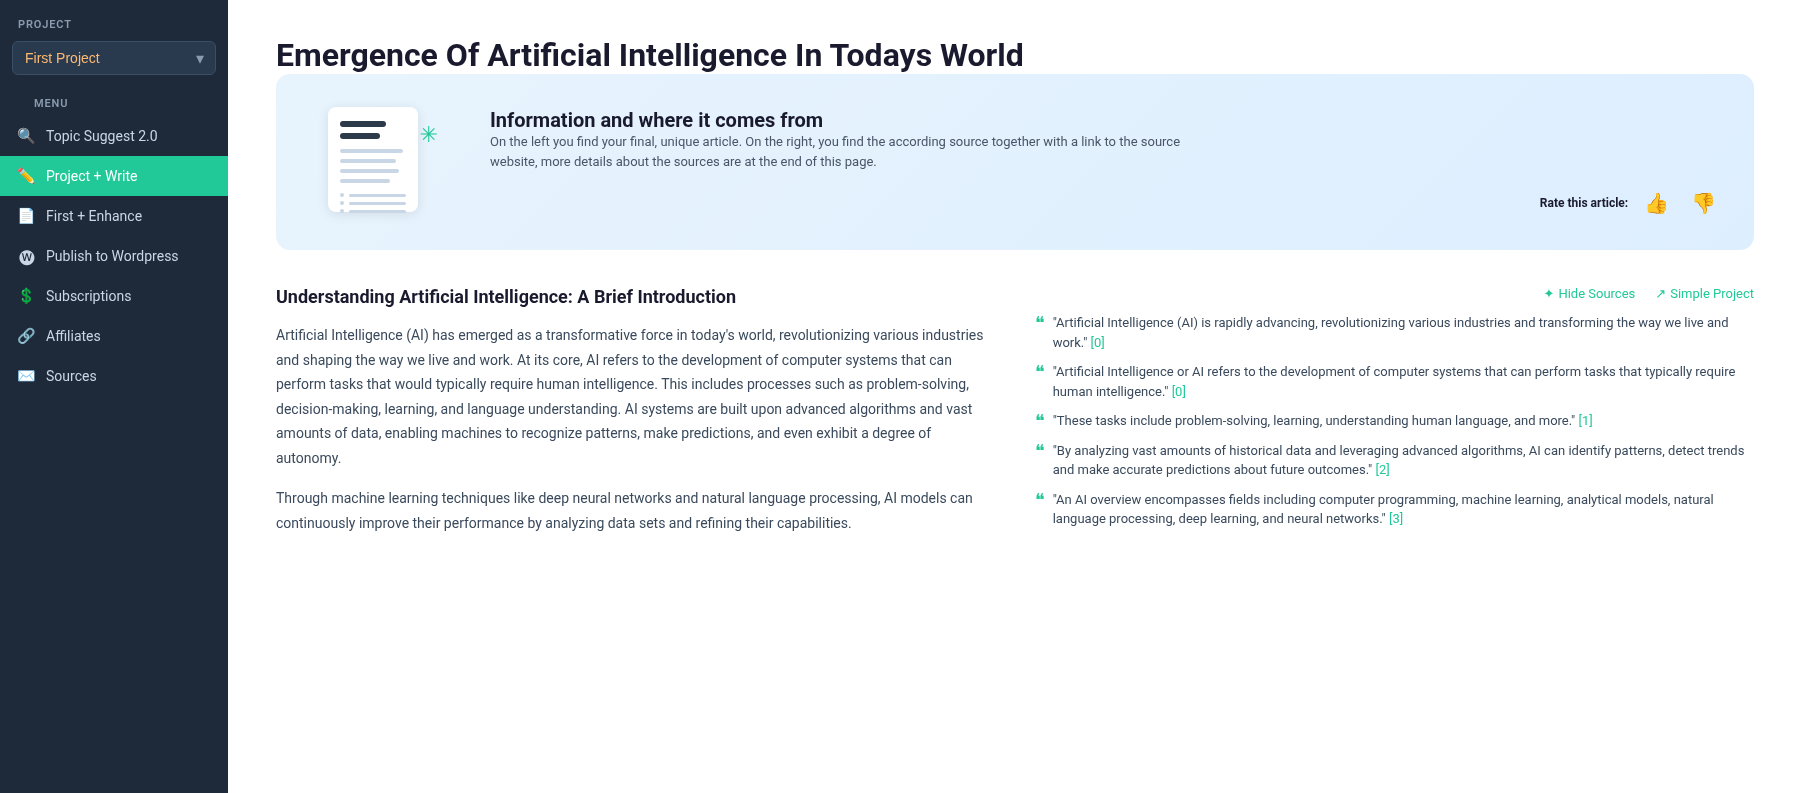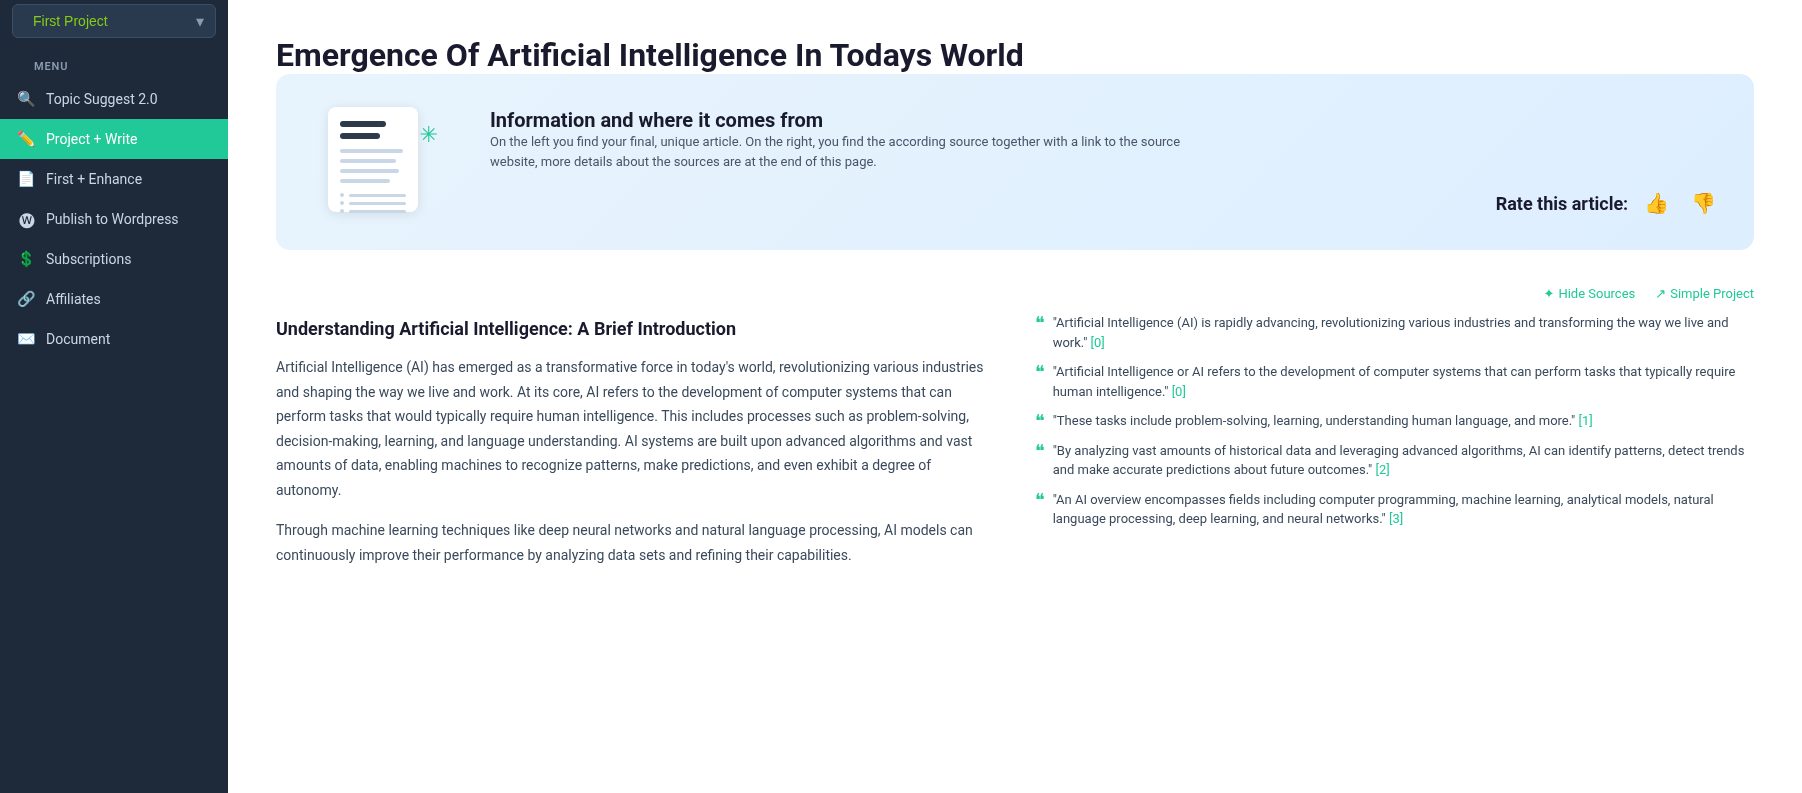--- a/index.html
+++ b/index.html
@@ -27,22 +27,22 @@
     }
     .project-select-wrapper {
       position: relative;
       margin: 4px 12px 8px;
     }
     .project-select-wrapper select {
       width: 100%;
       background: #2a3a4e;
       border: 1px solid #3a4e66;
       border-radius: 6px;
-      color: #84cc16;
-      padding: 8px 20px;
+      color: #fdba74;
+      padding: 8px 12px;
       font-size: 14px;
       appearance: none;
       cursor: pointer;
     }
     .project-select-wrapper::after {
       content: '▾';
       position: absolute;
       right: 12px;
       top: 50%;
       transform: translateY(-50%);
@@ -173,21 +173,21 @@
       max-width: 700px;
     }
     .rate-row {
       display: flex;
       align-items: center;
       justify-content: flex-end;
       gap: 10px;
       margin-top: 16px;
     }
     .rate-label {
-      font-size: 18px;
+      font-size: 12px;
       font-weight: 700;
       color: #1a1a2e;
     }
     .rate-btn {
       background: none;
       border: none;
       cursor: pointer;
       font-size: 20px;
       padding: 2px 6px;
     }
@@ -200,21 +200,20 @@
       grid-template-columns: 1fr 1fr;
       gap: 40px;
       align-items: start;
     }
     .article-left {}
     .section-heading {
       font-size: 18px;
       font-weight: 700;
       color: #1a1a2e;
       margin-bottom: 16px;
-      margin-top: 32px;
     }
     .article-paragraph {
       font-size: 14px;
       color: #3a4a5c;
       line-height: 1.75;
       margin-bottom: 16px;
     }
 
     
     .article-right {}
@@ -252,20 +251,21 @@
     .source-ref {
       color: #20c997;
       cursor: pointer;
     }
     .source-gap { margin-top: 10px; }
   </style>
 </head>
 <body>
 
 <nav class="sidebar">
+  <div class="sidebar-section-label">Project</div>
   <div class="project-select-wrapper">
     <select>
       <option>First Project</option>
     </select>
   </div>
   <div class="menu-label">Menu</div>
   <div id="nav-items-container">
       <div class="nav-item">
     <span class="nav-icon">🔍</span>
     <span>Topic Suggest 2.0</span>
@@ -285,21 +285,21 @@
       <div class="nav-item">
     <span class="nav-icon">💲</span>
     <span>Subscriptions</span>
   </div>
       <div class="nav-item">
     <span class="nav-icon">🔗</span>
     <span>Affiliates</span>
   </div>
       <div class="nav-item">
     <span class="nav-icon">✉️</span>
-    <span>Document</span>
+    <span>Sources</span>
   </div>
     </div>
 </nav>
 
 <main class="main">
   <h1 class="page-title">Emergence Of Artificial Intelligence In Todays World</h1>
 
   <div class="info-box">
     <div class="info-illustration">
       <div class="doc-illustration">

